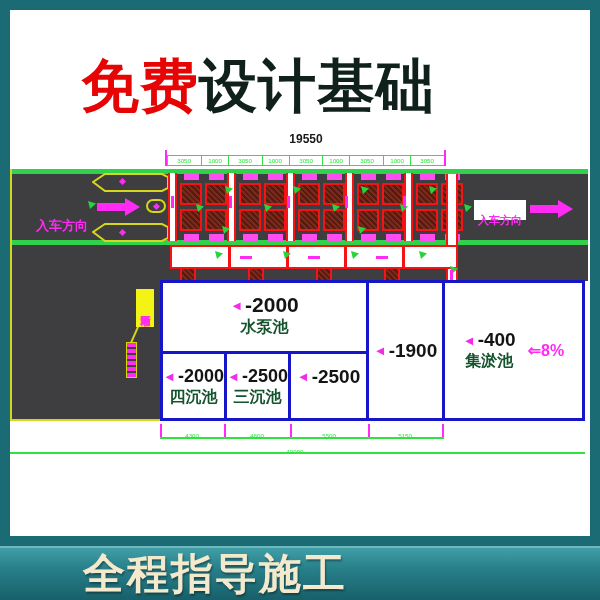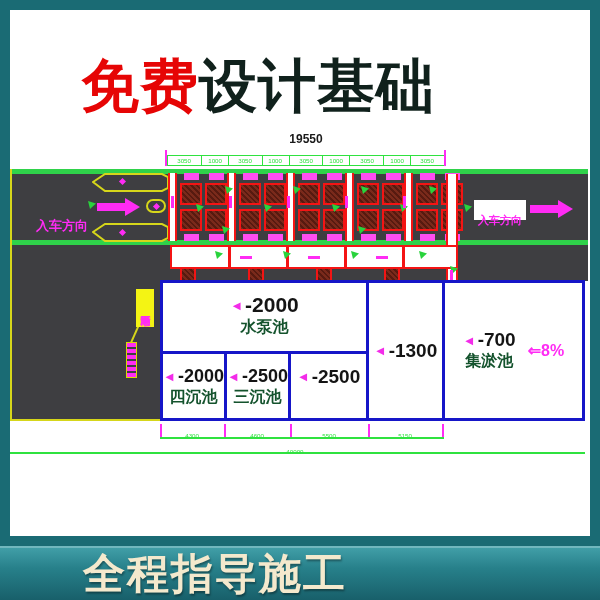--- a/index.html
+++ b/index.html
@@ -287,28 +287,28 @@
   </div>
   <div class="pool" style="left:288px;top:351px;width:81px;height:70px;">
     <div class="row" style="margin-top:12px;">
       <span class="marker">◄</span>
       <span class="depth" style="font-size:19px;">-2500</span>
     </div>
   </div>
   <div class="pool" style="left:366px;top:280px;width:79px;height:141px;display:flex;flex-direction:column;justify-content:center;">
     <div class="row">
       <span class="marker">◄</span>
-      <span class="depth" style="font-size:19px;">-1300</span>
+      <span class="depth" style="font-size:19px;">-1900</span>
     </div>
   </div>
   <div class="pool" style="left:442px;top:280px;width:143px;height:141px;display:flex;align-items:center;justify-content:center;gap:12px;">
     <div>
       <div class="row">
         <span class="marker">◄</span>
-        <span class="depth" style="font-size:19px;">-700</span>
+        <span class="depth" style="font-size:19px;">-400</span>
       </div>
       <div class="pname">集淤池</div>
     </div>
     <span class="slope">⇐8%</span>
   </div>
 
   <div class="tick" style="left:160px;top:424px;height:15px;"></div>
   <div class="tick" style="left:224px;top:424px;height:15px;"></div>
   <div class="tick" style="left:290px;top:424px;height:15px;"></div>
   <div class="tick" style="left:368px;top:424px;height:15px;"></div>

